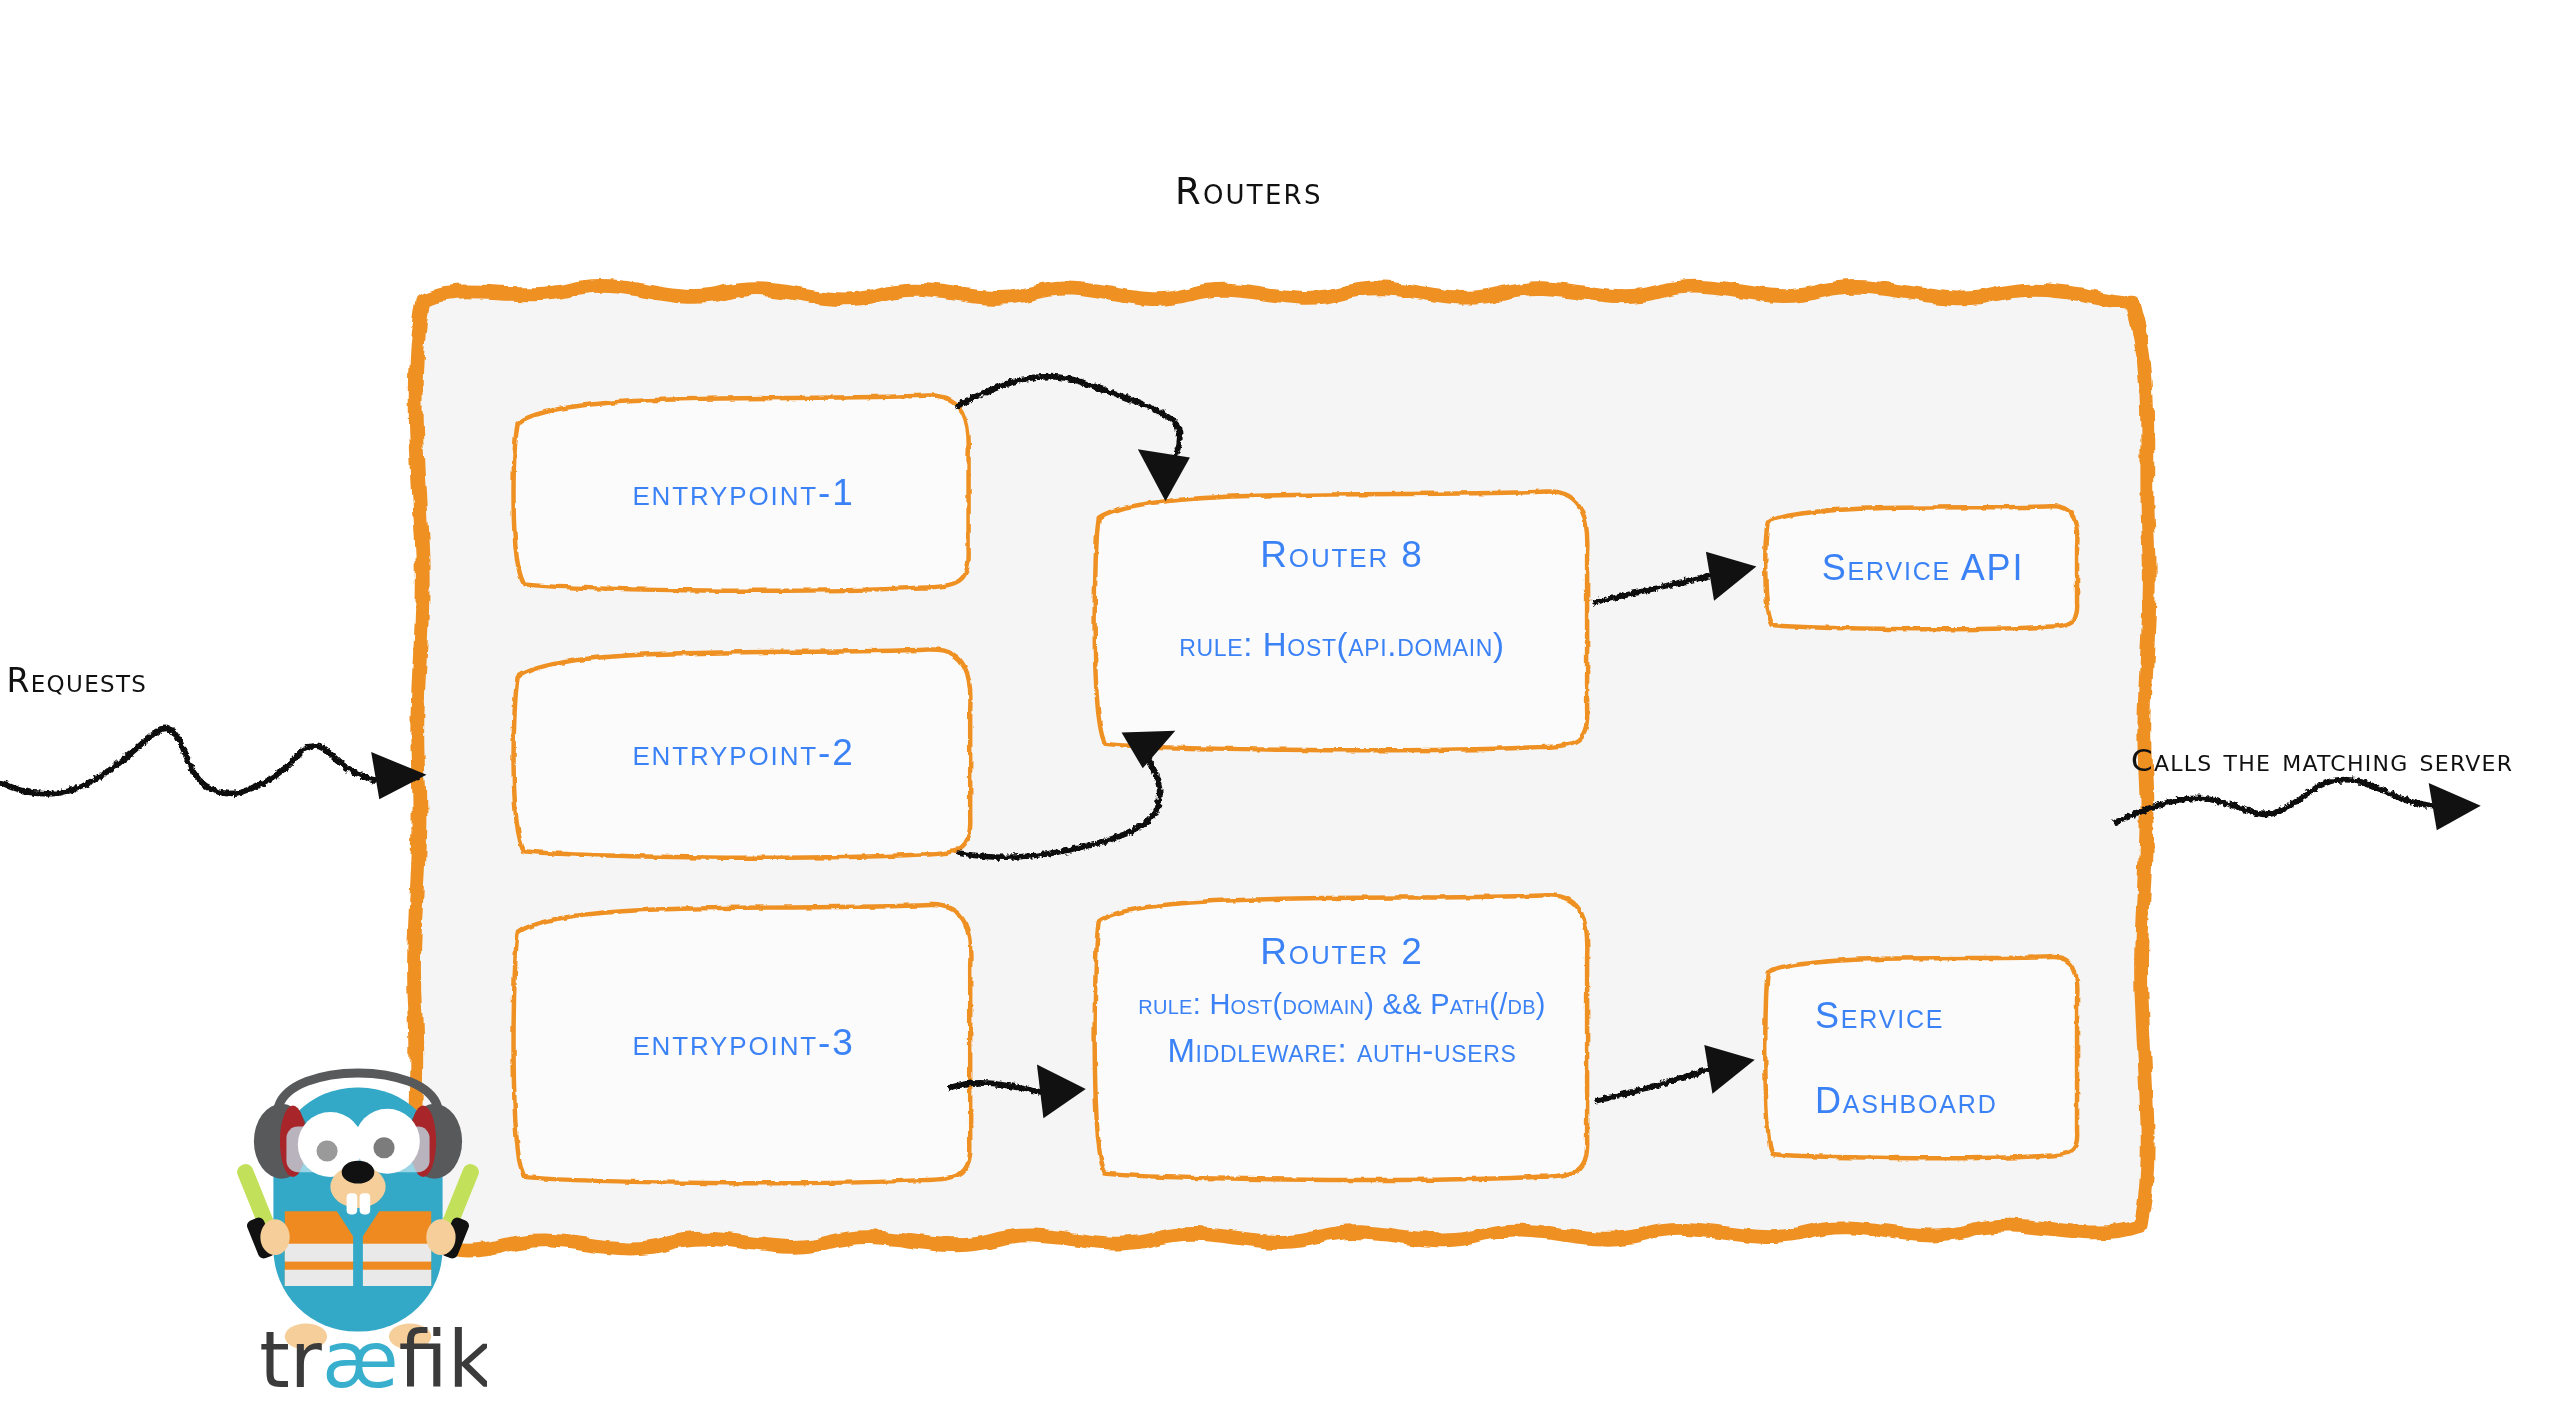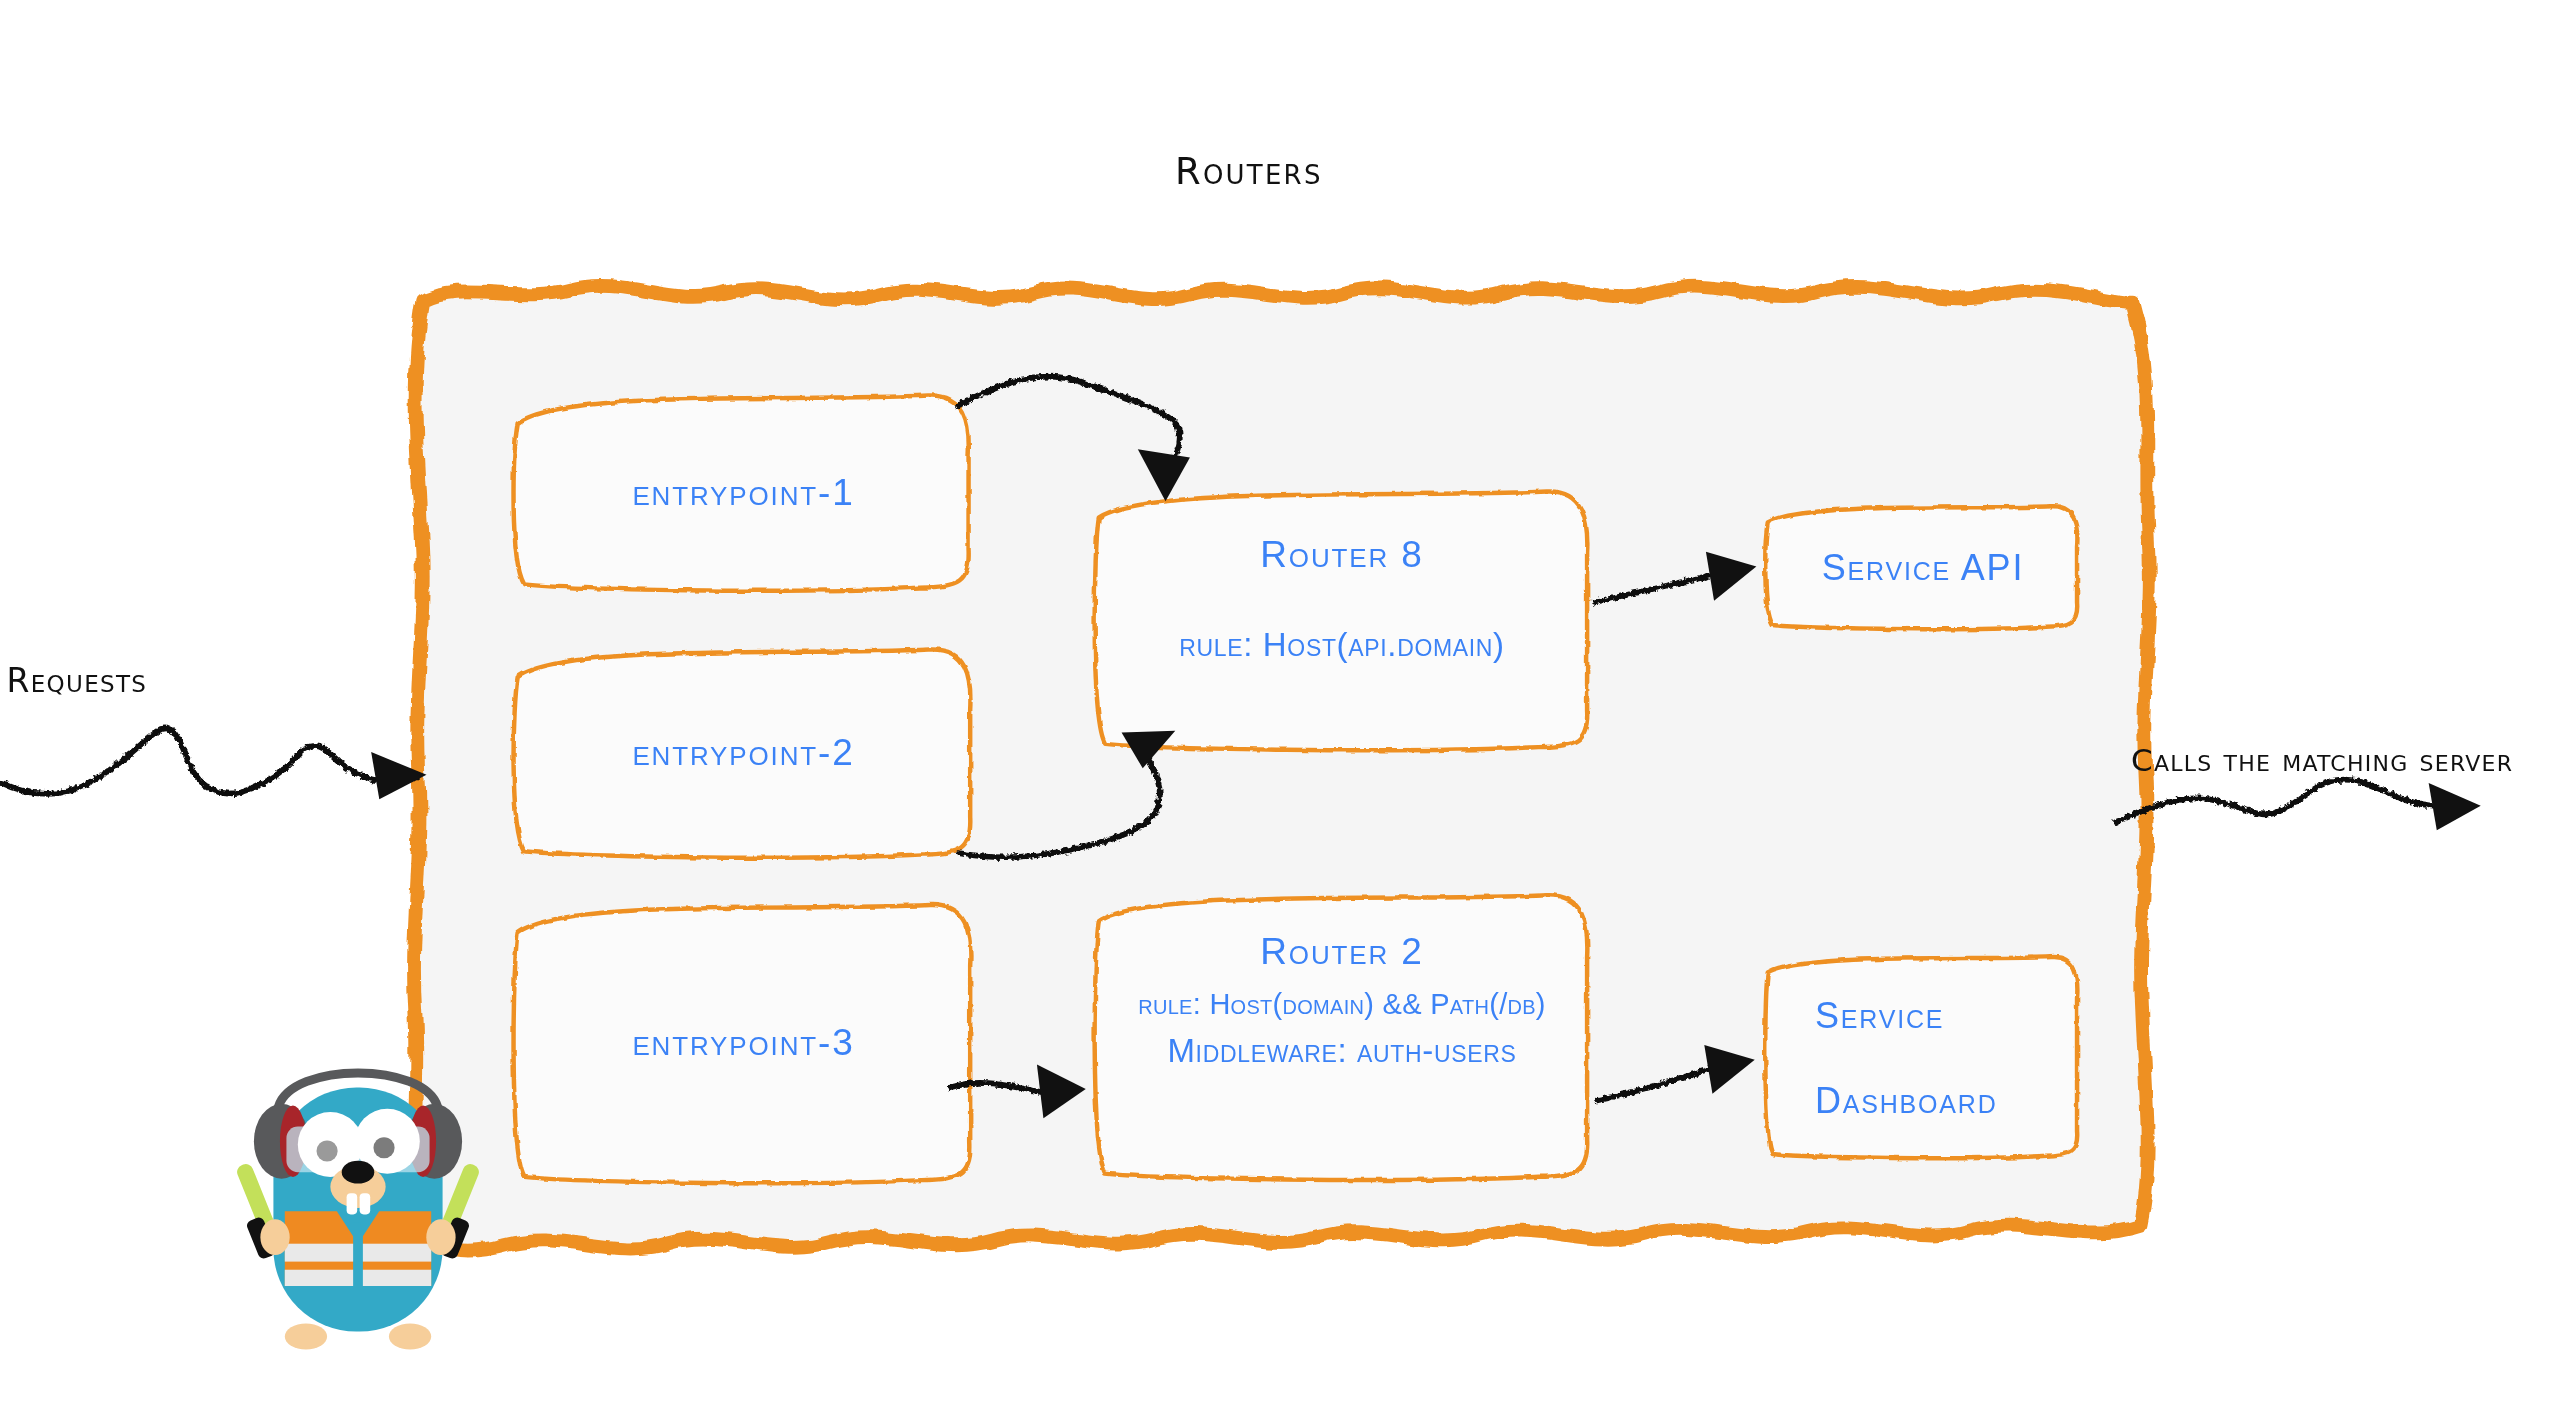--- a/index.html
+++ b/index.html
@@ -45,21 +45,21 @@
   .svc-title{font-size:36px;letter-spacing:.05em;line-height:1.25;}
 
   .gopher{position:absolute;left:236px;top:1042px;width:244px;height:366px;}
   .logotype{position:absolute;left:259px;top:1317px;width:228px;height:91px;}
 </style>
 </head>
 <body>
 
 <div class="stage">
 
-  <div class="hand title" style="left:1175px;top:150px;">Routers</div>
+  <div class="hand title" style="left:1175px;top:170px;">Routers</div>
 
   <svg class="layer" viewBox="0 0 3165 1730" width="2576" height="1408">
     <defs>
       <filter id="softshadow" x="-20%" y="-20%" width="150%" height="150%">
         <feDropShadow dx="14" dy="14" stdDeviation="16" flood-color="#e8a13c" flood-opacity="0.45"></feDropShadow>
       </filter>
       <filter id="rough">
         <feTurbulence type="fractalNoise" baseFrequency="0.035" numOctaves="3" seed="7" result="n"></feTurbulence>
         <feDisplacementMap in="SourceGraphic" in2="n" scale="9" xChannelSelector="R" yChannelSelector="G"></feDisplacementMap>
       </filter>
@@ -250,15 +250,20 @@
     <path d="M60,208 L124,208 L150,248 L176,208 L240,208
                 L240,300 L60,300 Z" fill="#ef8a21"></path>
     <rect x="60" y="248" width="180" height="22" fill="#e9e9e9"></rect>
     <rect x="60" y="280" width="180" height="20" fill="#e9e9e9"></rect>
     <rect x="144" y="222" width="12" height="80" fill="#33a9c7"></rect>
 
     <ellipse cx="48" cy="240" rx="18" ry="22" fill="#f6ce9a"></ellipse>
     <ellipse cx="252" cy="240" rx="18" ry="22" fill="#f6ce9a"></ellipse>
   </svg>
 
+  <div class="logotype">
+    <svg viewBox="0 0 280 112" width="228" height="91">
+      <text x="0" y="86" font-family="DejaVu Sans, Liberation Sans, sans-serif" font-size="96" fill="#3b3b3b">tr<tspan fill="#37afcd">æ</tspan>fik</text>
+    </svg>
+  </div>
 
 </div>
 
 
 </body></html>

